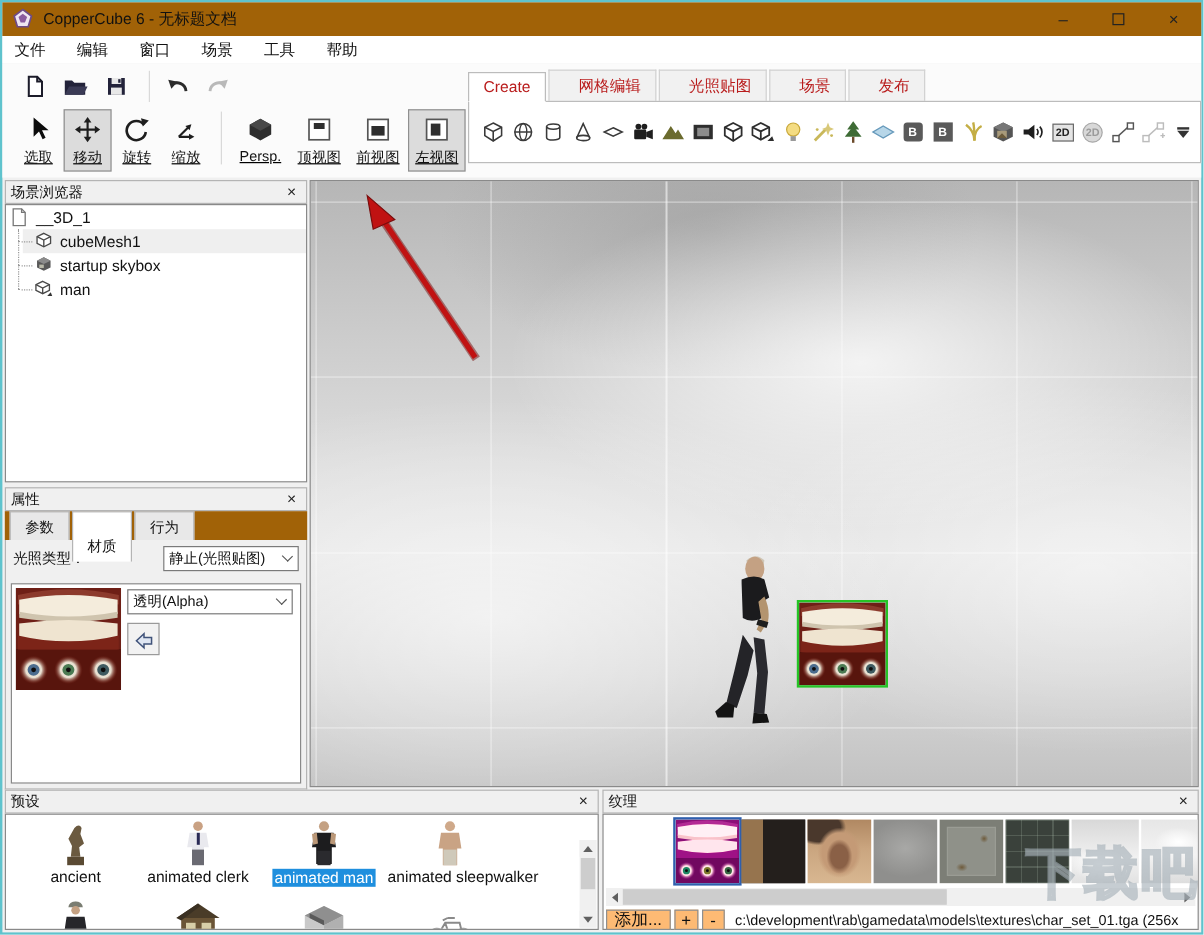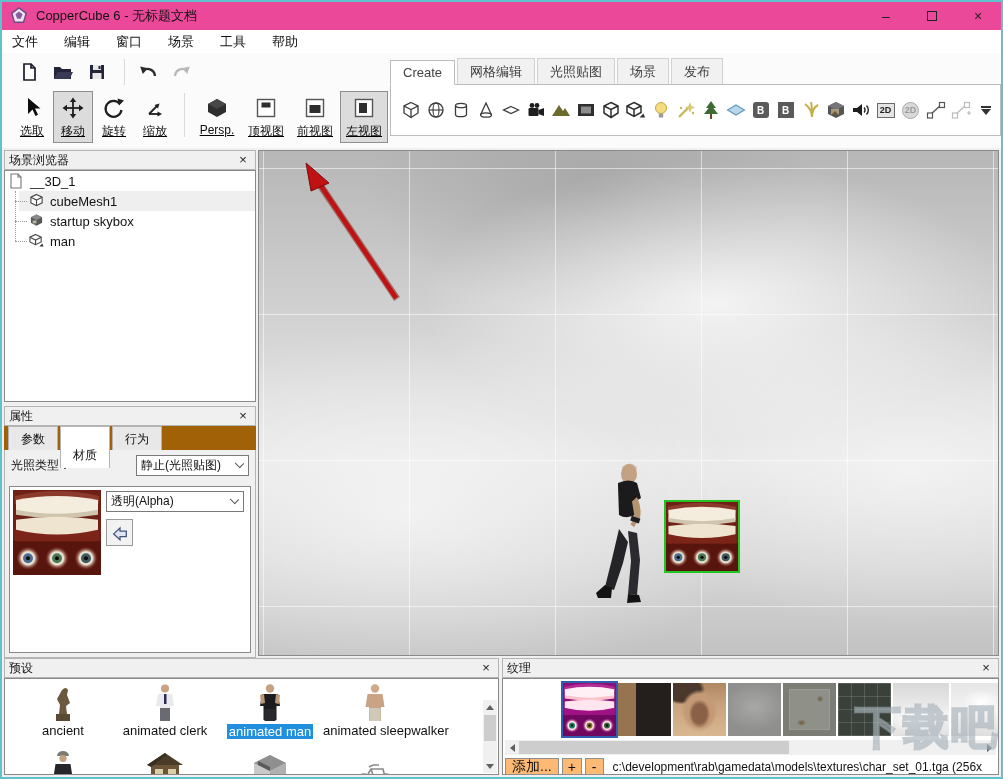--- a/index.html
+++ b/index.html
@@ -2,21 +2,21 @@
 <html><head>
 <meta charset="utf-8">
 <style>
   * { box-sizing: border-box; margin: 0; padding: 0; }
   html,body { width:1003px; height:779px; font-family:"Liberation Sans","DejaVu Sans",sans-serif; }
   body { position:relative; background:#fff; overflow:hidden; }
 
   .window { position:absolute; inset:0; border:2px solid #5fc3cd; background:#f0f0f0; }
 
   
-  .titlebar { height:28px; background:#ec4899; display:flex; align-items:center; position:relative; }
+  .titlebar { height:28px; background:#a16207; display:flex; align-items:center; position:relative; }
   .app-icon { width:18px; height:18px; margin-left:8px; }
   .title-text { font-size:13px; color:#111; margin-left:8px; }
   .win-controls { position:absolute; right:0; top:0; height:28px; display:flex; }
   .win-btn { width:46px; height:28px; display:flex; align-items:center; justify-content:center; font-size:14px; color:#222; }
   .max-box { width:10px; height:10px; border:1px solid #222; display:inline-block; }
 
   
   .menubar { height:23px; background:#fff; display:flex; align-items:center; padding-left:10px; }
   .menu-item { font-size:13px; color:#111; padding:2px 12px 2px 0; margin-right:14px; cursor:default; }
 
@@ -28,23 +28,23 @@
   .tb-row2 { position:absolute; top:38px; left:10px; height:54px; display:flex; align-items:flex-start; }
   .tool-btn { width:40px; height:52px; display:flex; flex-direction:column; align-items:center; justify-content:flex-start; padding-top:3px; margin-right:1px; border:1px solid transparent;text-decoration:underline; }
   .tool-btn .glyph { height:26px; display:flex; align-items:center; justify-content:center; }
   .tool-btn .lbl { font-size:12px; color:#111; margin-top:2px; white-space:nowrap; }
   .tool-btn.pressed { background:#dcdcdc; border:1px solid #8f8f8f; }
   .tool-btn.wide { width:48px; }
 
   
   .tabzone { position:absolute; left:388px; top:6px; right:0; bottom:0; }
   .tabstrip { display:flex; height:26px; align-items:flex-end; background:transparent; }
-  .tab { font-size:13px; color:#404040; padding:4px 12px; border:1px solid transparent; margin-right:2px; }
+  .tab { font-size:13px; color:#b91c1c; padding:4px 12px; border:1px solid transparent; margin-right:2px; }
   .tab.active { background:#fff; border:1px solid #bcbcbc; border-bottom:1px solid #fff; position:relative; z-index:3; }
-  .tab.idle { background:#f1f1f1; border:1px solid #d2d2d2; border-bottom:none; }
+  .tab.idle { background:#f1f1f1; border:1px solid #d2d2d2; border-bottom:none;padding-left:24px; }
   .createbar { position:absolute; left:0; right:0; top:25px; height:52px; background:#fff; border:1px solid #bcbcbc; display:flex; align-items:center; padding-left:8px; }
   .cb-ico { width:23px; height:22px; display:flex; align-items:center; justify-content:center; margin-right:2px; flex:0 0 auto; }
   .badge-b { width:16px; height:16px; background:#5a5a5a; color:#fff; font-size:10px; font-weight:bold; display:flex; align-items:center; justify-content:center; border-radius:3px; }
   .badge-2d { width:18px; height:15px; background:#e4e4e4; border:1px solid #6a6a6a; color:#222; font-size:9px; font-weight:bold; display:flex; align-items:center; justify-content:center; }
   .badge-2d.dis { background:#d8d8d8; border-color:#a8a8a8; color:#9a9a9a; border-radius:50%; width:17px; height:17px; }
   .dd-arrow { width:0; height:0; border-left:5px solid transparent; border-right:5px solid transparent; border-top:6px solid #333; position:relative; margin-top:4px; }
   .dd-arrow::before { content:""; position:absolute; left:-5px; top:-9px; width:10px; height:2px; background:#333; }
 
   
   .panel-header { height:20px; background:#f0f0f0; border:1px solid #b4b4b4; display:flex; align-items:center; padding:0 4px; font-size:12px; color:#111; position:relative; }

